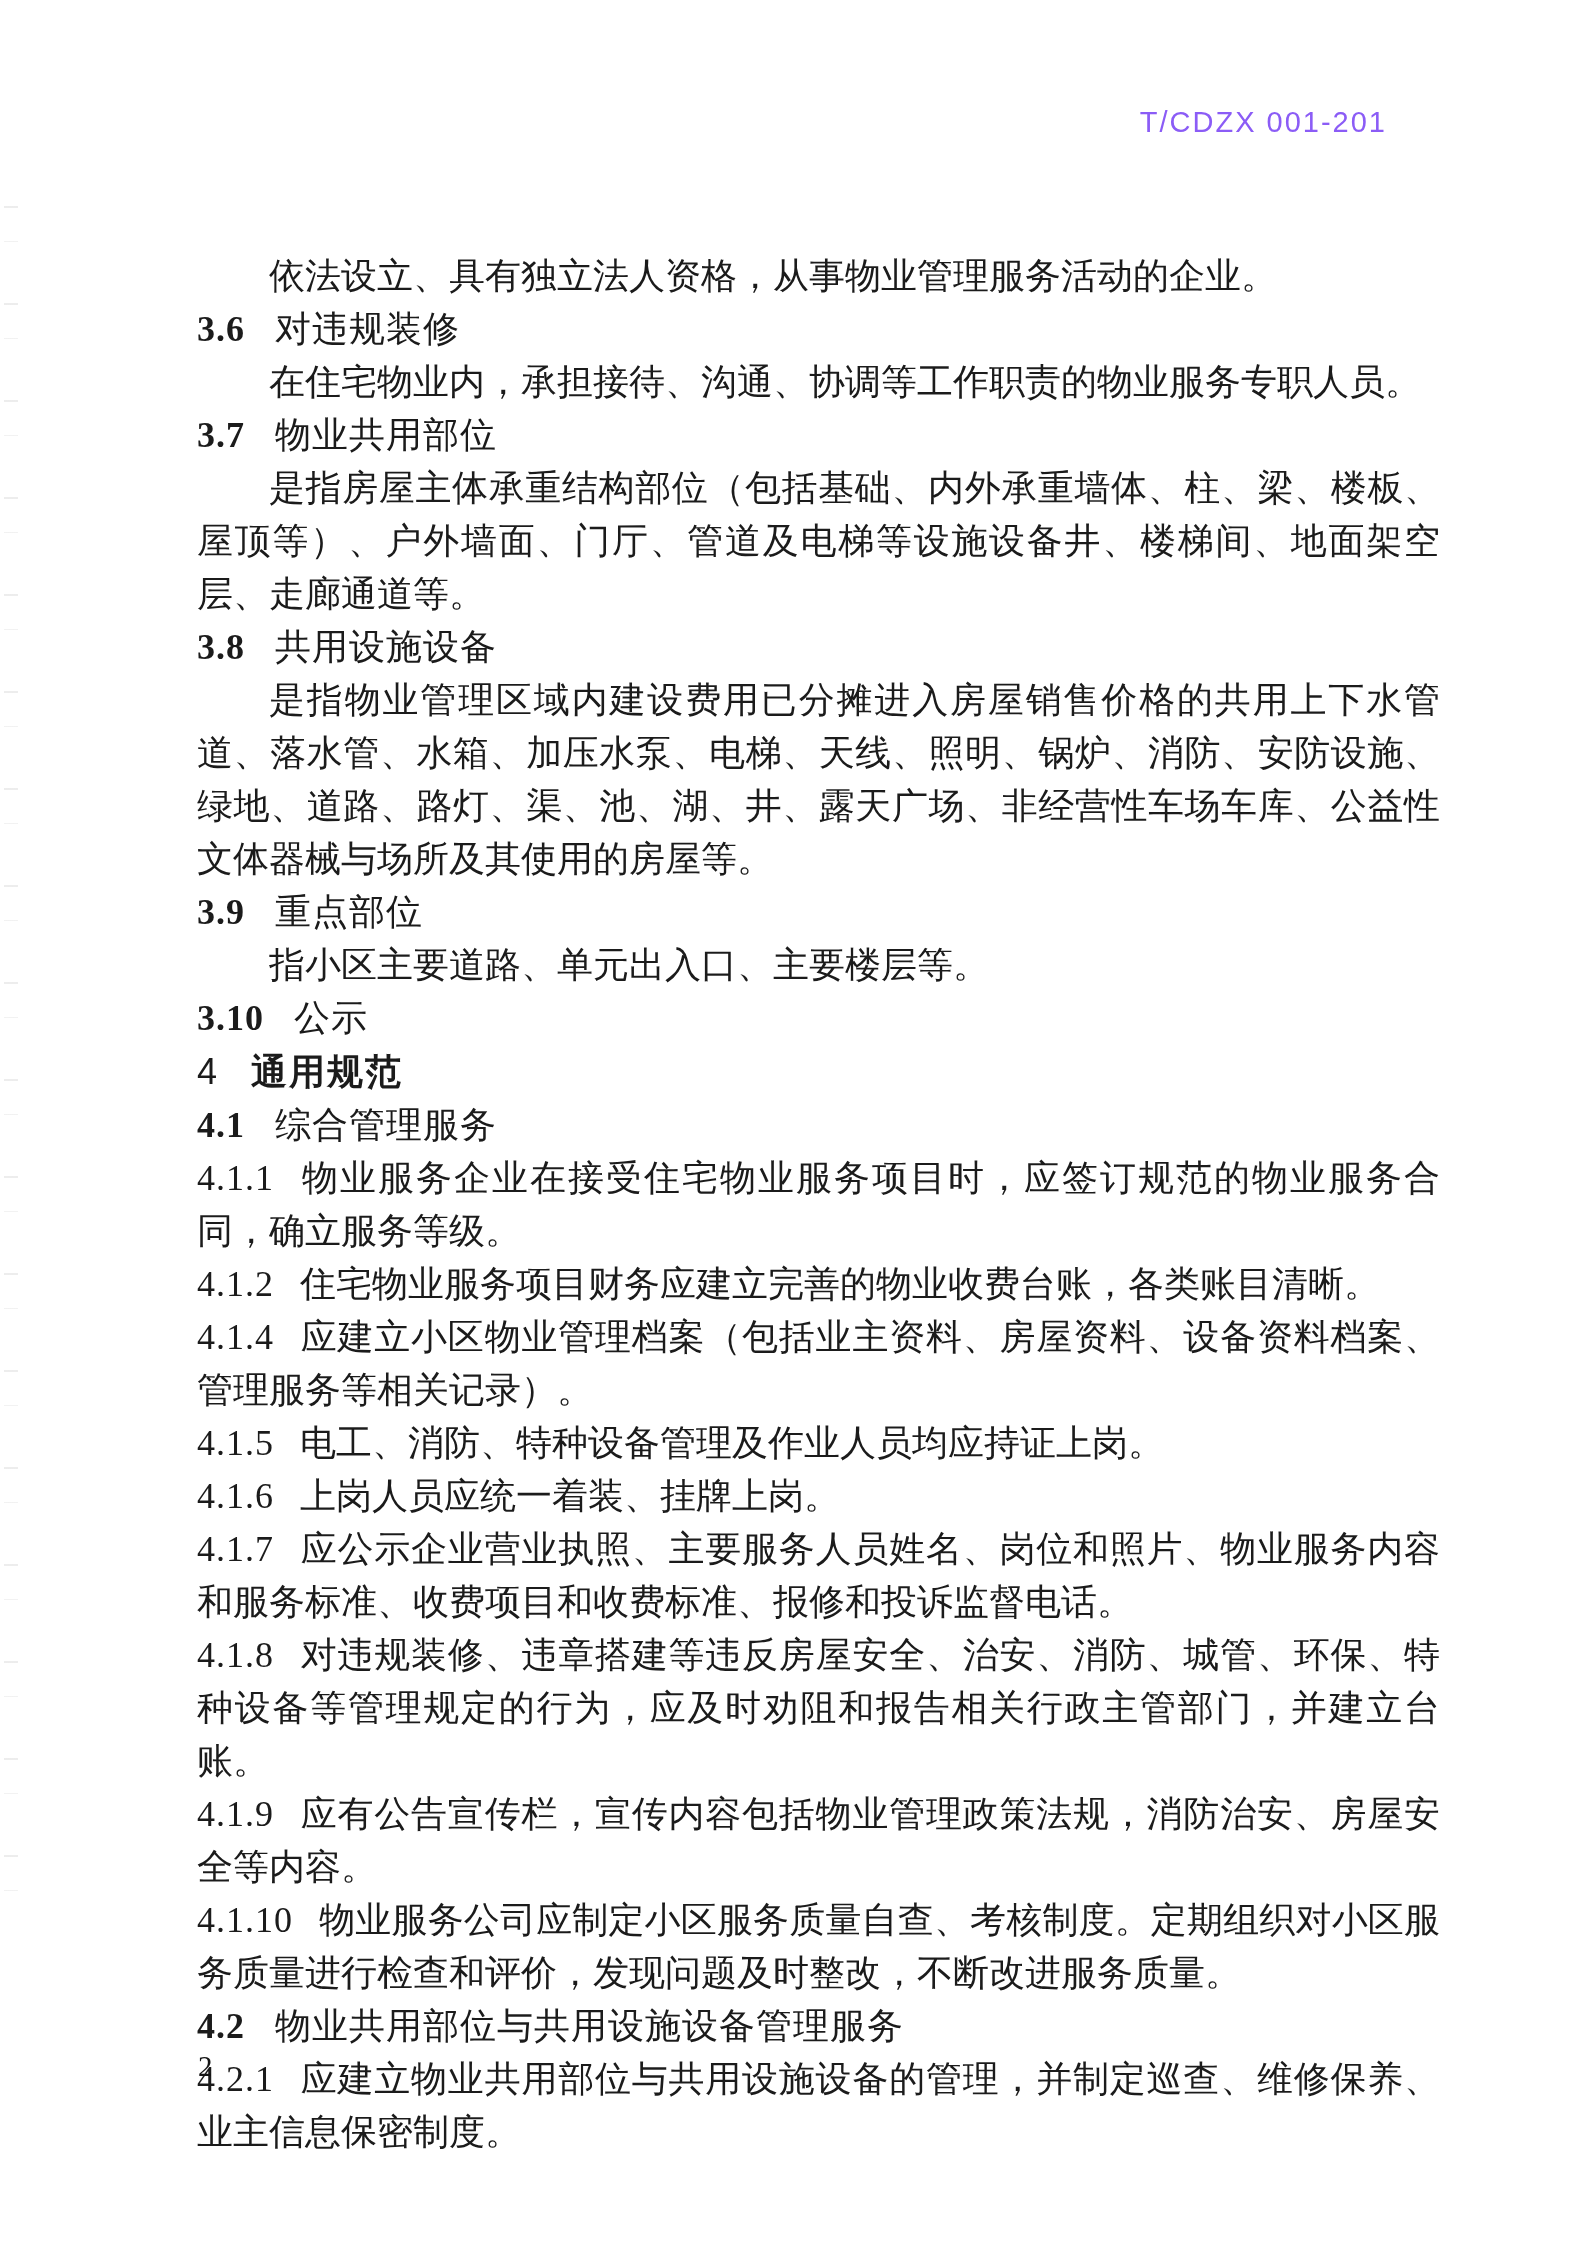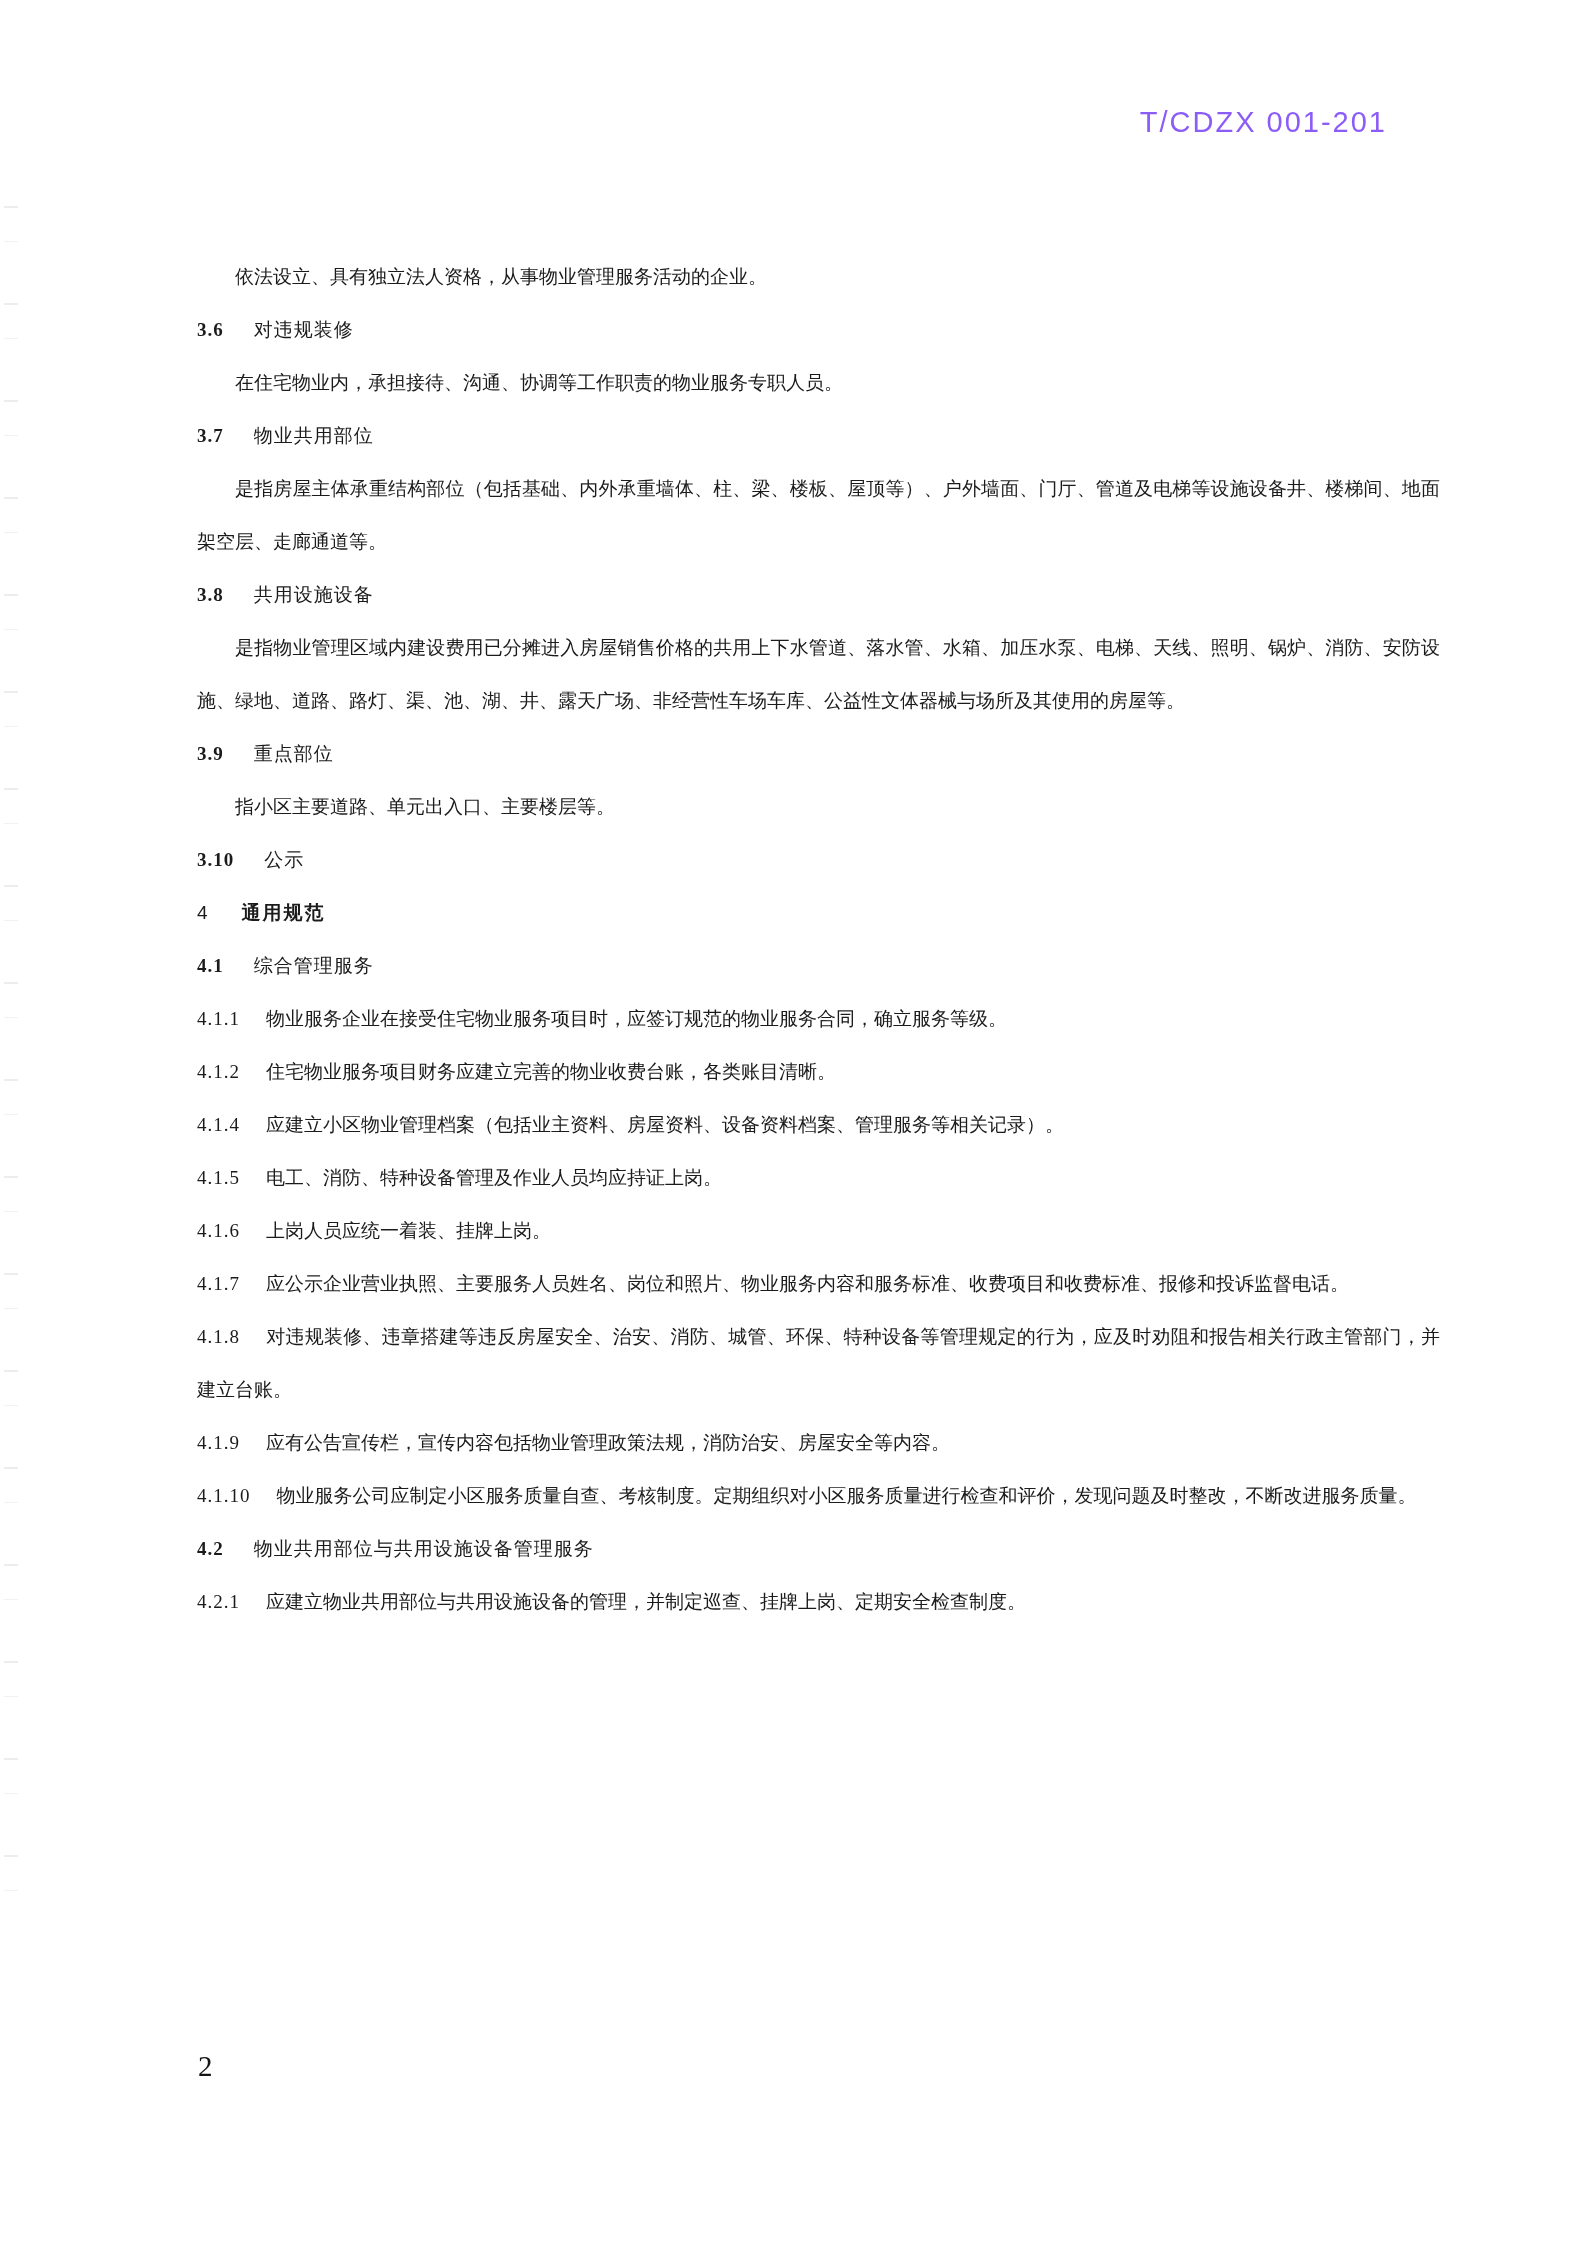--- a/index.html
+++ b/index.html
@@ -42,21 +42,21 @@
     font-size: 29px;
     letter-spacing: 2px;
     color: #8b5cf6;
     white-space: nowrap;
   }
   .content {
     position: absolute;
     left: 197px;
     top: 250px;
     width: 1243px;
-    font-size: 19px;
+    font-size: 36px;
     line-height: 53px;
     text-align: justify;
   }
   .para {
     margin: 0;
     padding: 0;
   }
   
   .body { text-indent: 2em; }
   
@@ -178,20 +178,20 @@
 
     <p class="para clause">
       <span class="cnum">4.1.10</span><span class="ctext">物业服务公司应制定小区服务质量自查、考核制度。定期组织对小区服务质量进行检查和评价，发现问题及时整改，不断改进服务质量。</span>
     </p>
 
     <p class="para heading">
       <span class="num">4.2</span><span class="title">物业共用部位与共用设施设备管理服务</span>
     </p>
 
     <p class="para clause">
-      <span class="cnum">4.2.1</span><span class="ctext">应建立物业共用部位与共用设施设备的管理，并制定巡查、挂牌上岗、定期安全检查制度。</span>
+      <span class="cnum">4.2.1</span><span class="ctext">应建立物业共用部位与共用设施设备的管理，并制定巡查、维修保养、业主信息保密制度。</span>
     </p>
 
   </div>
 
   <div class="page-number">2</div>
 
 </div>
 
 </body></html>

